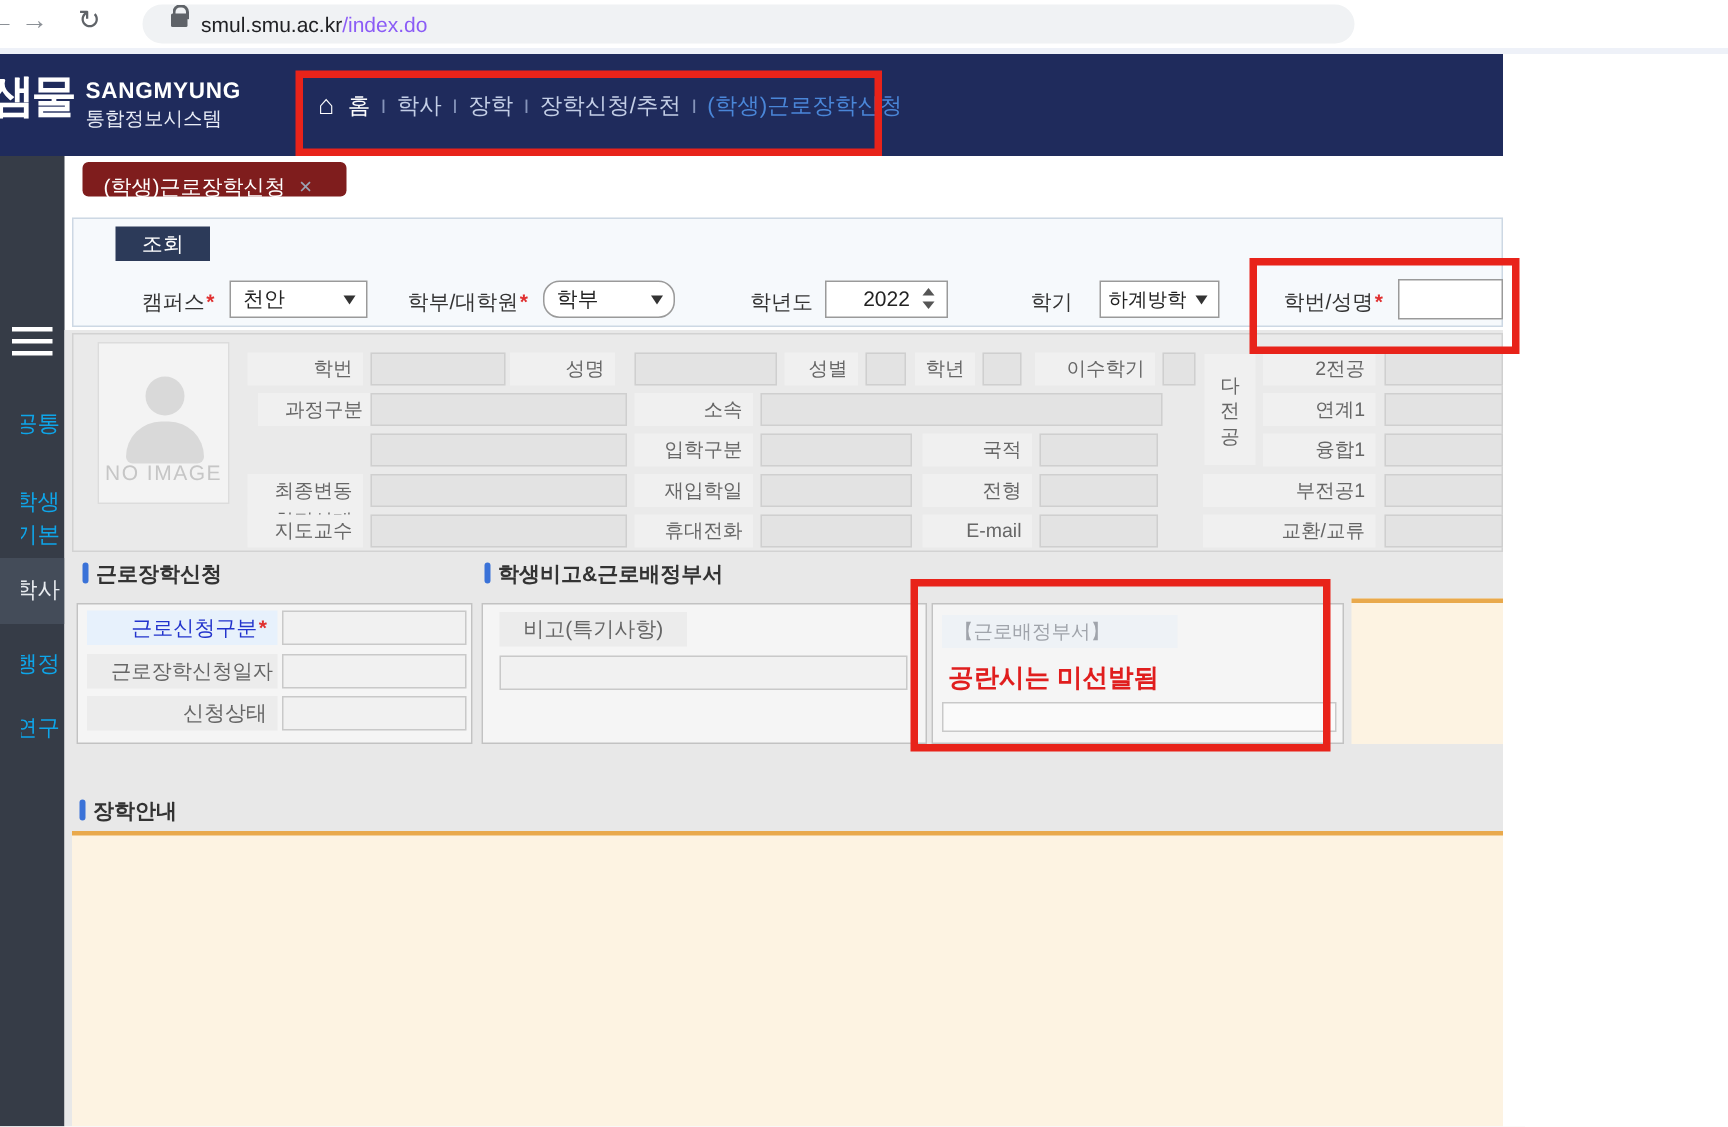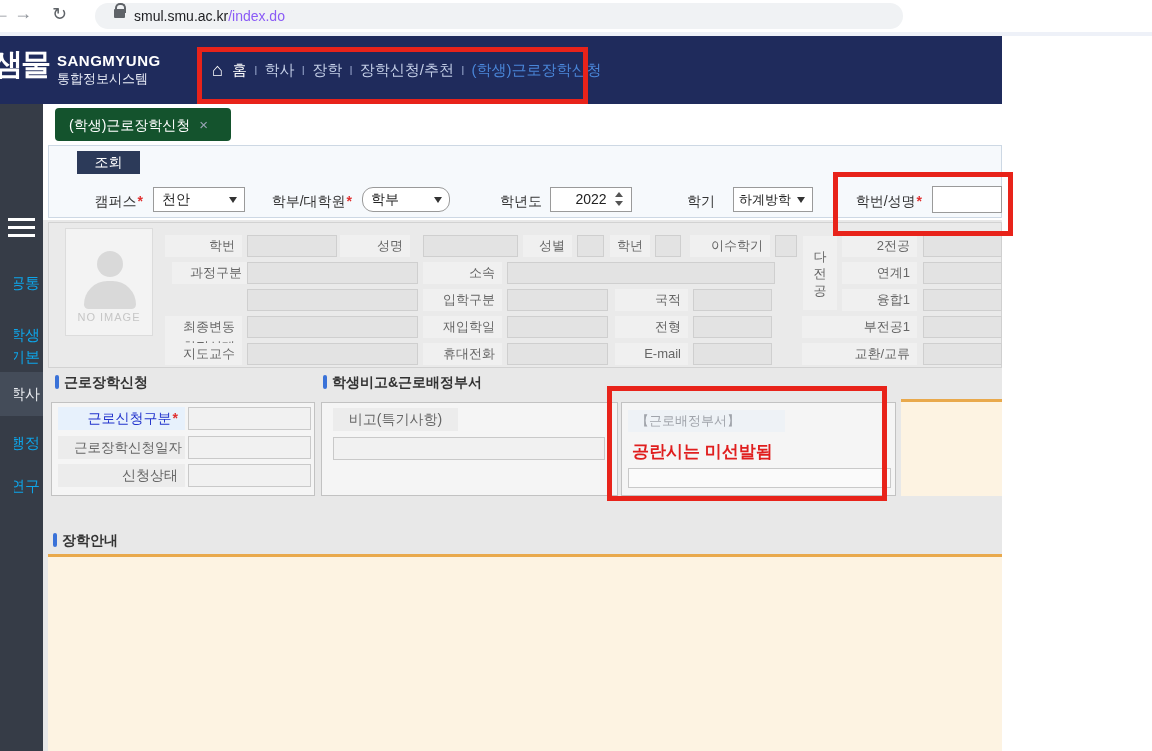--- a/index.html
+++ b/index.html
@@ -37,42 +37,42 @@
   .burger{position:absolute;left:8px;top:114px;width:27px;height:22px;}
   .burger i{display:block;width:27px;height:3px;background:#fff;margin-bottom:5px;}
   .side-item{position:absolute;left:14px;width:29px;height:22px;overflow:hidden;}
   .side-item span{position:absolute;right:3px;white-space:nowrap;font-size:15px;color:#0ea5e9;line-height:22px;}
   .side-active-bg{position:absolute;left:0;top:268px;width:43px;height:44px;background:#444c59;}
   .side-active-bg .side-item{top:11px;}
   .side-active-bg span{color:#e8ebef;}
 
   
   .content-gray{position:absolute;left:43px;top:220px;width:959px;height:531px;background:#e8e8e8;}
-  .tab{position:absolute;left:55px;top:108px;width:176px;height:33px;background:#14532d;border-radius:4px;color:#fff;font-size:14px;line-height:33px;padding-left:14px;}
+  .tab{position:absolute;left:55px;top:108px;width:176px;height:23px;background:#7f1d1d;border-radius:4px;color:#fff;font-size:14px;line-height:33px;padding-left:14px;}
   .tab .tclose{color:#9aa3b5;margin-left:9px;font-size:15px;}
 
   .filter-panel{position:absolute;left:48px;top:145px;width:954px;height:73px;background:#f6f9fc;border:1px solid #cdd8e4;}
   .btn{position:absolute;left:77px;top:151px;width:63px;height:23px;background:#2c3a59;color:#fff;font-size:14px;text-align:center;line-height:23px;}
   .flabel{position:absolute;top:190px;height:24px;line-height:22px;font-size:14px;color:#333;text-align:right;}
   .req{color:#e03030;font-weight:bold;margin-left:1px;}
   .select{position:absolute;top:187px;height:25px;background:#fff;border:1px solid #9a9a9a;font-size:14px;line-height:23px;padding-left:8px;color:#222;}
   .select .arr{position:absolute;right:7px;top:9px;width:0;height:0;border-left:4px solid transparent;border-right:4px solid transparent;border-top:6px solid #333;}
   .spinner{position:absolute;top:187px;height:25px;background:#fff;border:1px solid #9a9a9a;font-size:14px;line-height:23px;text-align:center;color:#222;}
   .spin-arrows{position:absolute;right:8px;top:4px;}
   .spin-arrows i{display:block;width:0;height:0;border-left:4px solid transparent;border-right:4px solid transparent;}
   .spin-up{border-bottom:5px solid #555;margin-bottom:4px;}
   .spin-dn{border-top:5px solid #555;}
   .txtinput{position:absolute;background:#fff;border:1px solid #9a9a9a;}
 
   
   .stu-panel{position:absolute;left:48px;top:222px;width:954px;height:146px;background:#eaeaea;border:1px solid #d2d2d2;}
   .photo{position:absolute;left:65px;top:228px;width:88px;height:108px;background:#f3f3f3;border:1px solid #dcdcdc;}
   .ph-head{position:absolute;left:31px;top:22px;width:26px;height:26px;border-radius:50%;background:#d9d9d9;}
   .ph-body{position:absolute;left:18px;top:52px;width:52px;height:28px;border-radius:26px 26px 5px 5px;background:#d9d9d9;}
-  .ph-text{position:absolute;left:0;bottom:12px;width:100%;text-align:center;font-size:11px;color:#c6c6c6;letter-spacing:1px;}
+  .ph-text{position:absolute;left:0;bottom:12px;width:100%;text-align:center;font-size:14px;color:#c6c6c6;letter-spacing:1px;}
   .cell{position:absolute;height:22px;font-size:13px;line-height:22px;}
   .lbl{background:#f0f0f0;color:#666;text-align:right;padding-right:7px;}
   .inp{background:#e3e3e3;border:1px solid #cfcfcf;}
   .vcell{position:absolute;left:803px;top:236px;width:34px;height:74px;background:#f0f0f0;color:#666;font-size:13px;display:flex;align-items:center;justify-content:center;}
   .vcell span{display:block;width:14px;line-height:17px;word-break:break-all;text-align:center;}
 
   
   .sec-title{position:absolute;height:16px;font-size:14px;font-weight:bold;color:#333;line-height:16px;}
   .sec-bar{position:absolute;width:4px;height:14px;background:#3a72d8;border-radius:2px;}
 

